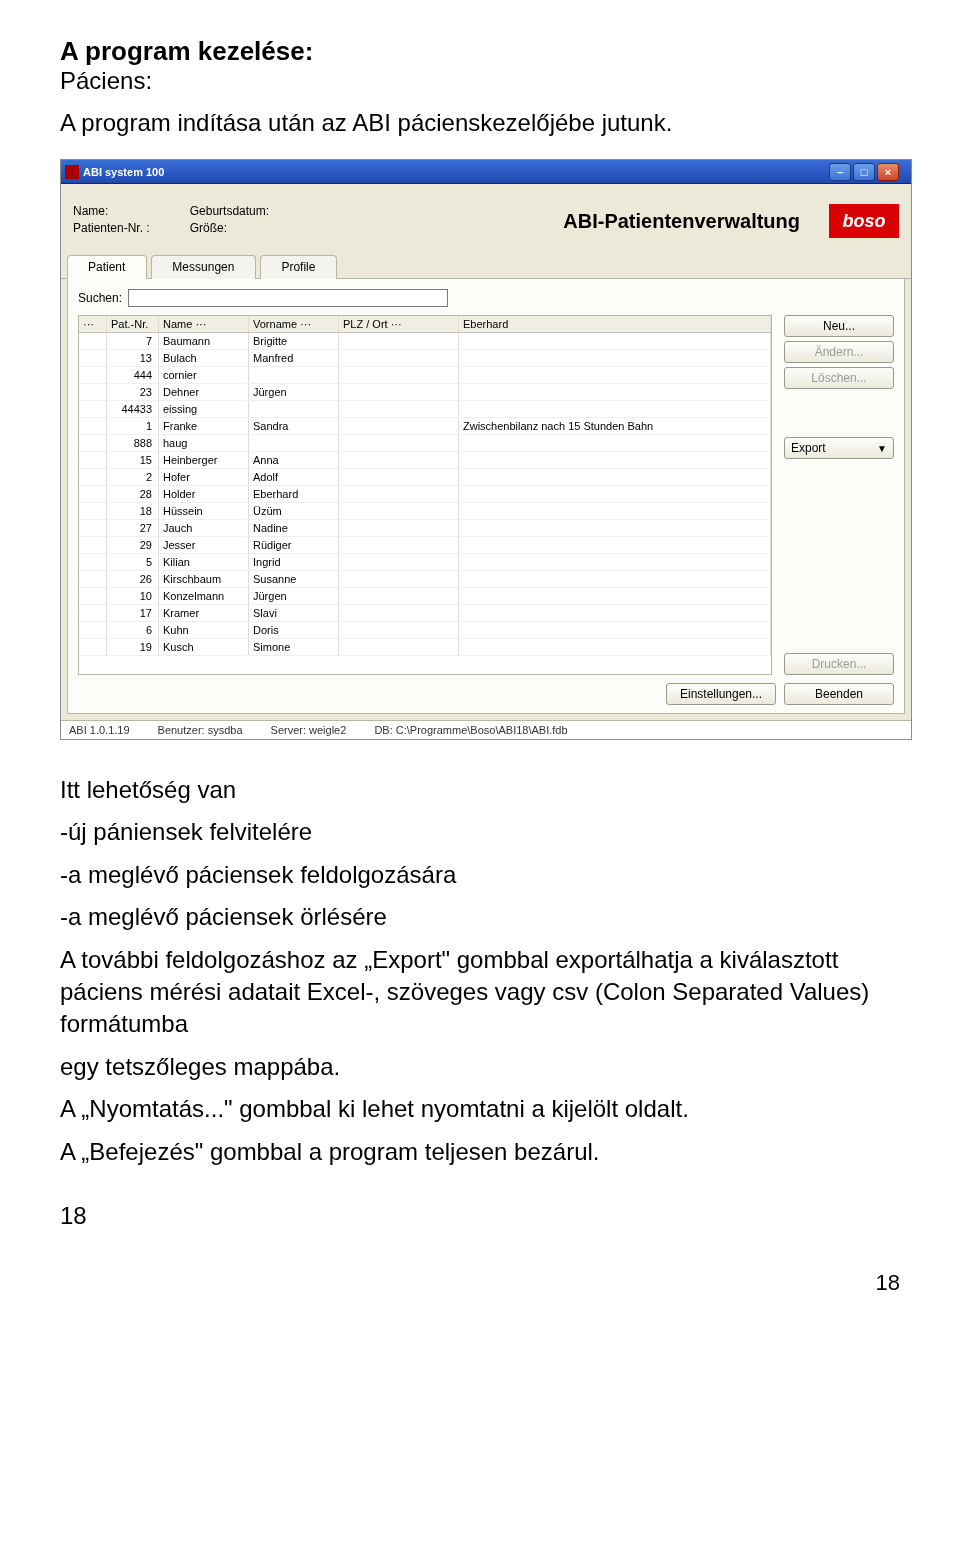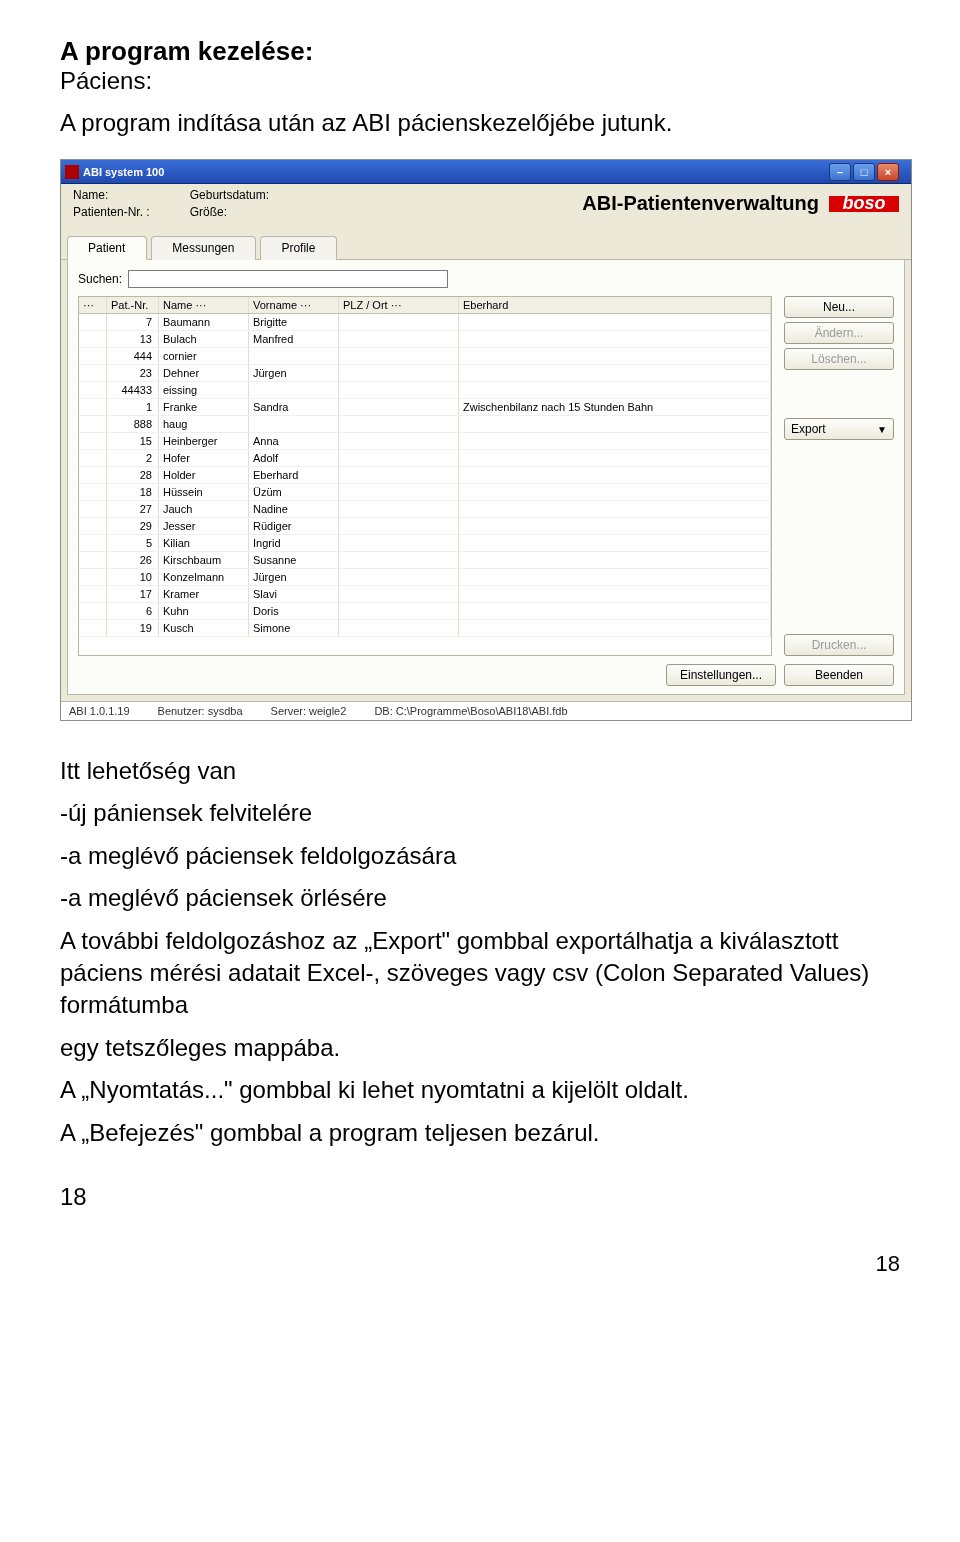--- a/index.html
+++ b/index.html
@@ -54,33 +54,34 @@
     width: 22px; height: 18px;
     background: linear-gradient(#6aa0e8,#3d73d0);
     border: 1px solid #1a3a80;
     border-radius: 3px;
     display: flex; align-items: center; justify-content: center;
     color:#fff; font-weight:bold; font-size:11px;
   }
   .ctrl.close { background: linear-gradient(#e88b6a,#c8472c); border-color:#8b1a00;}
 
   .topinfo {
-    display:flex; gap:40px; padding: 4px 12px 0 12px;
+    display:flex; gap:40px; padding: 20px 12px 0 12px;
   }
   .topinfo .col { display:flex; flex-direction:column; gap:3px; font-size:12px; }
   .topinfo .right {
     margin-left:auto;
     display:flex; align-items:center; gap:10px;
   }
   .abi-title { font-size:20px; font-weight:bold; color:#000; }
   .boso-logo {
-    width:70px; height:16px; background:#d80000;
+    width:70px; height:34px; background:#d80000;
     display:flex; align-items:center; justify-content:center;
     color:#fff; font-weight:bold; font-size:18px;
     font-style: italic;
+    margin-left: 19px;
   }
 
   .tabs {
     display:flex; gap:4px; padding: 6px 6px 0 6px; margin-top:10px;
     border-bottom:1px solid #b7b7a6;
   }
   .tab {
     padding: 4px 21px 4px 20px;
     background:#f4f3ee; border:1px solid #b7b7a6;
     border-bottom:none;

